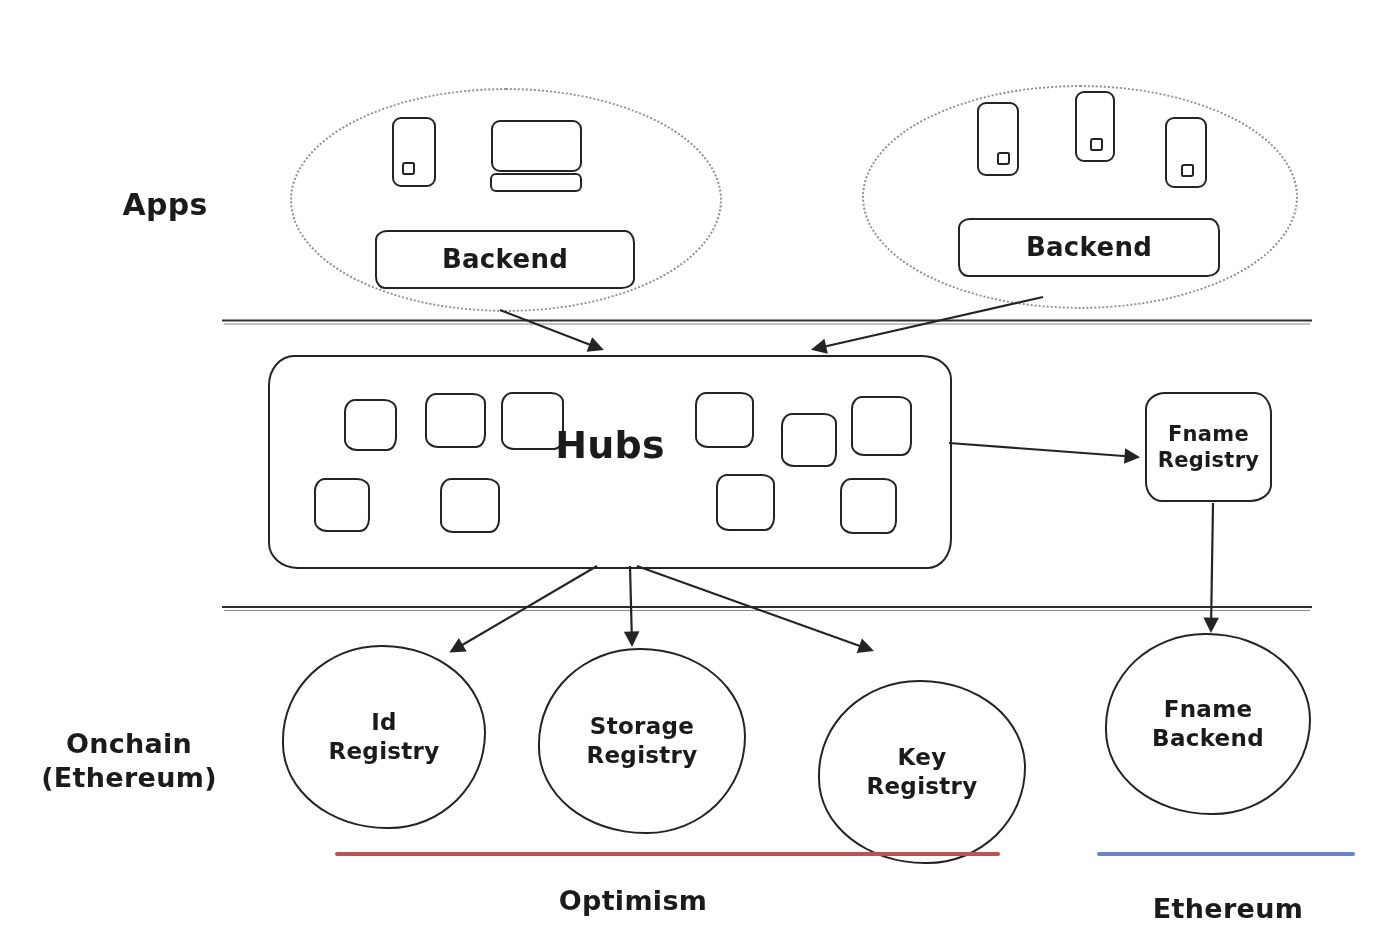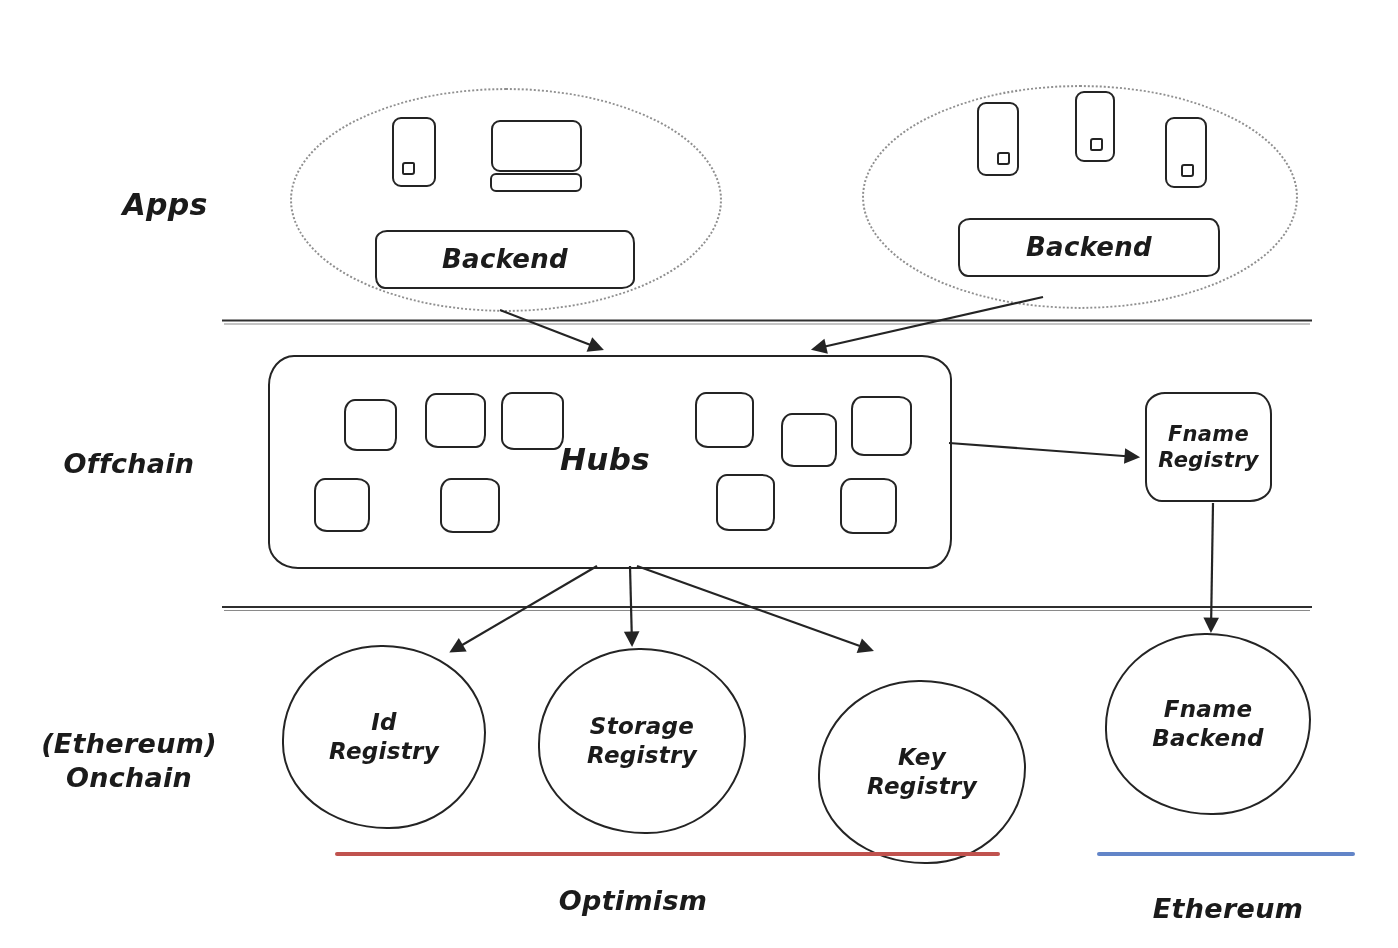--- a/index.html
+++ b/index.html
@@ -2,21 +2,21 @@
 <html><head>
 <meta charset="utf-8">
 <style>
   html,body{margin:0;padding:0;}
   body{
     width:1398px;height:948px;position:relative;background:#ffffff;
     font-family:"DejaVu Sans","Liberation Sans",sans-serif;color:#1b1b1b;
     overflow:hidden;
   }
   .abs{position:absolute;}
-  .label{font-weight:600;letter-spacing:.3px;text-align:center;line-height:1.25;font-style:italic;}
+  .label{font-weight:600;letter-spacing:.3px;text-align:center;line-height:1.25;}
   
   .sketch{border:2.4px solid #242424;background:#fff;}
   .big-round{border-radius:26px 30px 24px 30px / 30px 24px 30px 26px;}
   .btn-round{border-radius:12px 10px 13px 10px / 10px 13px 10px 12px;}
   .sq-round{border-radius:11px 13px 10px 13px / 13px 10px 13px 11px;}
   .circle{border-radius:49% 51% 48% 52% / 52% 48% 53% 47%;border-width:2.6px;}
   .dotted-ellipse{
     border:2.2px dotted #8f8f8f;border-radius:50%;background:transparent;
   }
   .device{border:2.2px solid #242424;background:#fff;}
@@ -27,26 +27,25 @@
   .center-txt{display:flex;align-items:center;justify-content:center;}
   .underline-bar{height:3.6px;border-radius:2px;}
   svg.overlay{position:absolute;left:0;top:0;width:1398px;height:948px;pointer-events:none;}
 </style>
 </head>
 <body>
 
 <div class="abs label" style="left:95px;top:186px;width:140px;font-size:30px;">Apps</div>
 
 <div class="abs label" style="left:24px;top:447px;width:210px;font-size:27px;">
-  <div>Offchain</div>
 </div>
 
 <div class="abs label" style="left:24px;top:727px;width:210px;font-size:27px;">
+  <div>Onchain</div>
   <div>(Ethereum)</div>
-  <div>Onchain</div>
 </div>
 
 <div class="abs dotted-ellipse" style="left:290px;top:88px;width:428px;height:220px;"></div>
 
 <div class="abs device" style="left:392px;top:117px;width:40px;height:66px;border-radius:9px;">
   <span class="home-btn" style="left:8px;bottom:10px;"></span>
 </div>
 
 <div class="abs device" style="left:491px;top:120px;width:87px;height:48px;border-radius:9px;"></div>
 <div class="abs device" style="left:490px;top:173px;width:88px;height:15px;border-radius:6px;"></div>
@@ -77,21 +76,21 @@
 <div class="abs device sq-round" style="left:425px;top:393px;width:57px;height:51px;"></div>
 <div class="abs device sq-round" style="left:501px;top:392px;width:59px;height:54px;"></div>
 <div class="abs device sq-round" style="left:695px;top:392px;width:55px;height:52px;"></div>
 <div class="abs device sq-round" style="left:781px;top:413px;width:52px;height:50px;"></div>
 <div class="abs device sq-round" style="left:851px;top:396px;width:57px;height:56px;"></div>
 <div class="abs device sq-round" style="left:314px;top:478px;width:52px;height:50px;"></div>
 <div class="abs device sq-round" style="left:440px;top:478px;width:56px;height:51px;"></div>
 <div class="abs device sq-round" style="left:716px;top:474px;width:55px;height:53px;"></div>
 <div class="abs device sq-round" style="left:840px;top:478px;width:53px;height:52px;"></div>
 
-<div class="abs label" style="left:545px;top:440px;width:120px;font-size:31px;">Hubs</div>
+<div class="abs label" style="left:545px;top:422px;width:120px;font-size:38px;text-align:right;">Hubs</div>
 
 <div class="abs sketch center-txt label" style="left:1145px;top:392px;width:123px;height:106px;border-radius:20px 17px 22px 17px / 17px 22px 17px 20px;font-size:21px;">
   <div>
     <div>Fname</div>
     <div>Registry</div>
   </div>
 </div>
 
 <div class="abs sketch circle center-txt label" style="left:282px;top:645px;width:200px;height:180px;font-size:23px;">
   <div>

